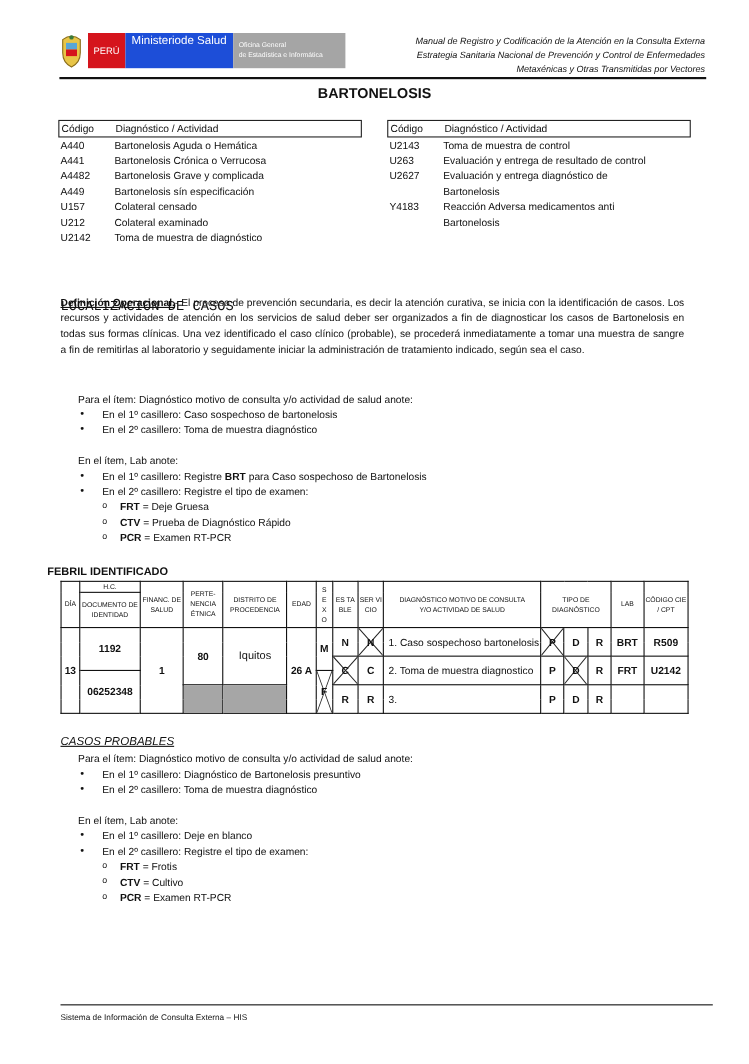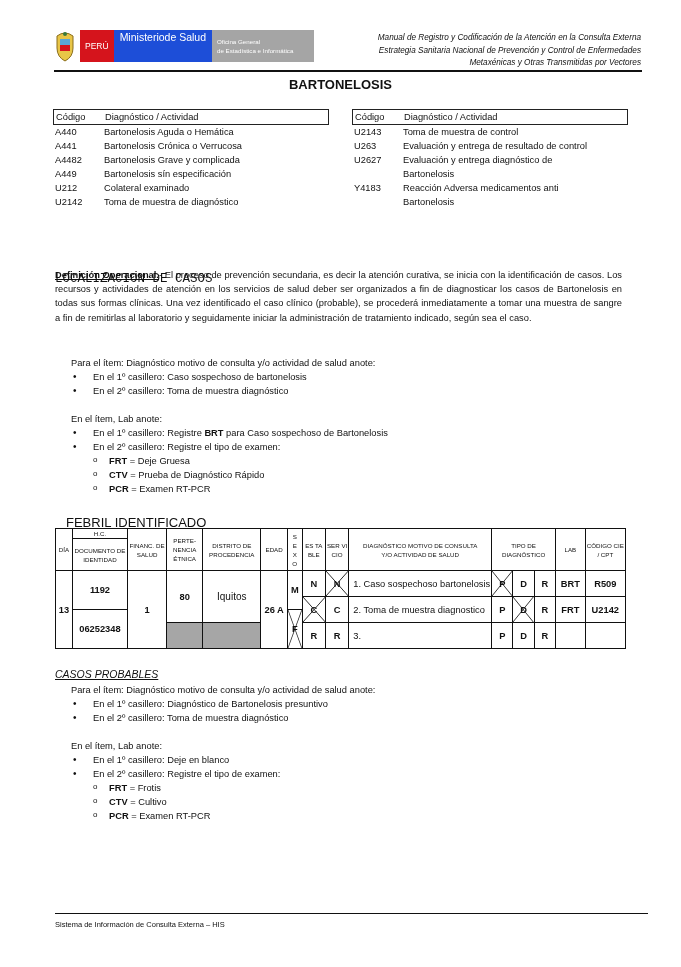--- a/index.html
+++ b/index.html
@@ -30,21 +30,21 @@
     .para .lead { font-weight: bold; text-decoration: underline; }
 
     .block { font-size: 9.3px; line-height: 14px; font-family: "Liberation Sans", sans-serif; margin-left: 16px; }
     .block .b1 { padding-left: 22px; position: relative; }
     .block .b1::before { content: "\2022"; position: absolute; left: 2px; top: 0; font-size: 10px; }
     .block .b2 { padding-left: 38px; position: relative; }
     .block .b2::before { content: "o"; position: absolute; left: 22px; top: -1px; font-size: 8px; }
     .bold { font-weight: bold; }
     .gap { height: 14px; }
 
-    .febril-title { left: 66px; top: 515px; font-weight: normal; font-size: 13px; font-family: "Liberation Sans", sans-serif; }
+    .febril-title { left: 43px; top: 515px; font-weight: bold; font-size: 10px; font-family: "Liberation Sans", sans-serif; }
 
     
     table.his { position: absolute; left: 55px; top: 528px; width: 571px; border-collapse: collapse; font-family: "Liberation Sans", sans-serif; }
     table.his td { border: 1px solid #111; text-align: center; vertical-align: middle; padding: 0; font-size: 9.3px; font-weight: bold; position: relative; }
     table.his .th { font-size: 6.2px; font-weight: normal; line-height: 9px; }
     table.his .diag { text-align: left; padding-left: 4px; font-weight: normal; }
     table.his .grey { background: #a6a6a6; }
     .xcell { position: relative; }
     .xcell svg { position: absolute; left: 0; top: 0; width: 100%; height: 100%; }
     .xcell span { position: relative; }
@@ -99,20 +99,24 @@
         <span class="c1">A441</span>
         <span class="c2">Bartonelosis Crónica o Verrucosa</span>
       </div>
       <div class="row">
         <span class="c1">A4482</span>
         <span class="c2">Bartonelosis Grave y complicada</span>
       </div>
       <div class="row">
         <span class="c1">A449</span>
         <span class="c2">Bartonelosis sín especificación</span>
+      </div>
+      <div class="row">
+        <span class="c1">U157</span>
+        <span class="c2">Colateral censado</span>
       </div>
       <div class="row">
         <span class="c1">U212</span>
         <span class="c2">Colateral examinado</span>
       </div>
       <div class="row">
         <span class="c1">U2142</span>
         <span class="c2">Toma de muestra de diagnóstico</span>
       </div>
     </div>

